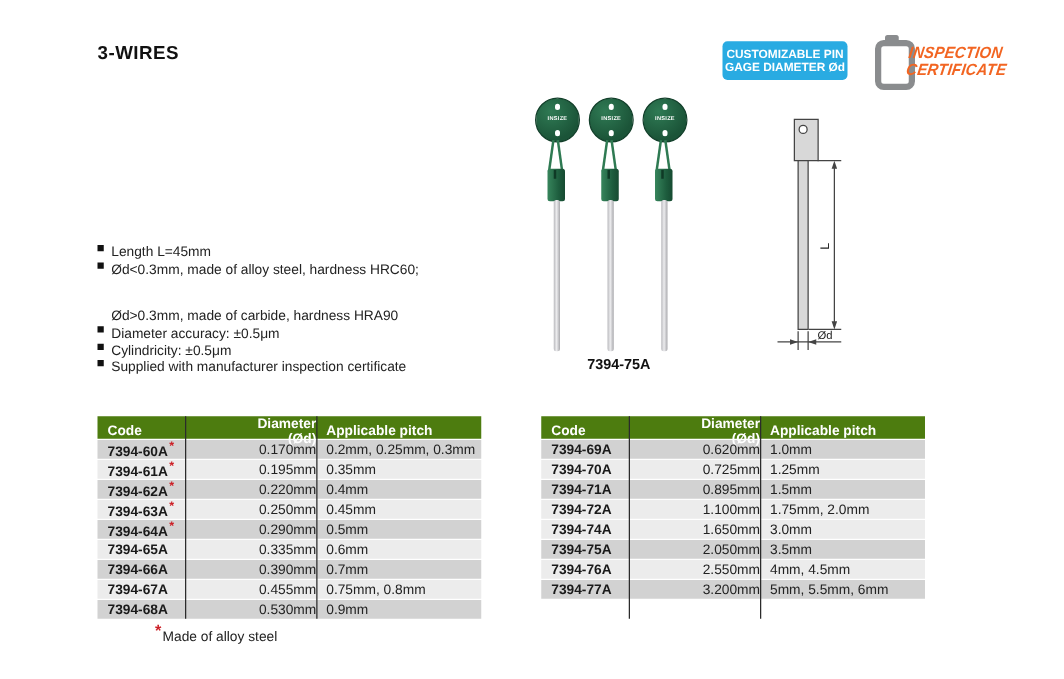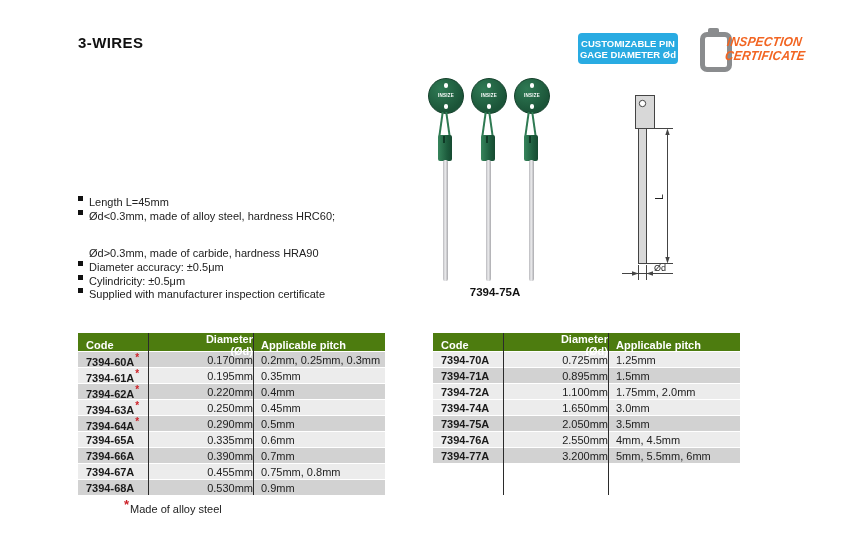--- a/index.html
+++ b/index.html
@@ -224,20 +224,25 @@
       </div>
       <div class="vline" style="left: 70px;"></div>
       <div class="vline" style="left: 175px;"></div>
     </div>
   <div class="abs ptable t-right">
       <div class="thead">
         <div class="hc c0">Code</div>
         <div class="hc c1">Diameter (Ød)</div>
         <div class="hc c2">Applicable pitch</div>
       </div>
+      <div class="trow dark">
+        <div class="tc c0">7394-69A</div>
+        <div class="tc c1">0.620mm</div>
+        <div class="tc c2">1.0mm</div>
+      </div>
       <div class="trow light">
         <div class="tc c0">7394-70A</div>
         <div class="tc c1">0.725mm</div>
         <div class="tc c2">1.25mm</div>
       </div>
       <div class="trow dark">
         <div class="tc c0">7394-71A</div>
         <div class="tc c1">0.895mm</div>
         <div class="tc c2">1.5mm</div>
       </div>

